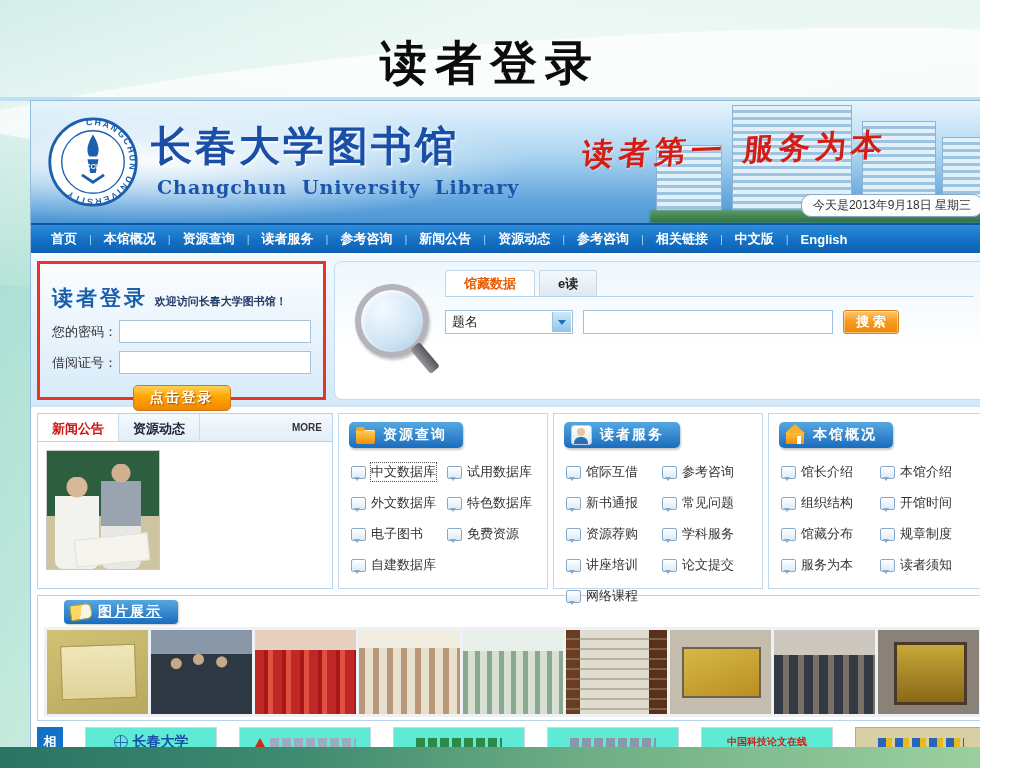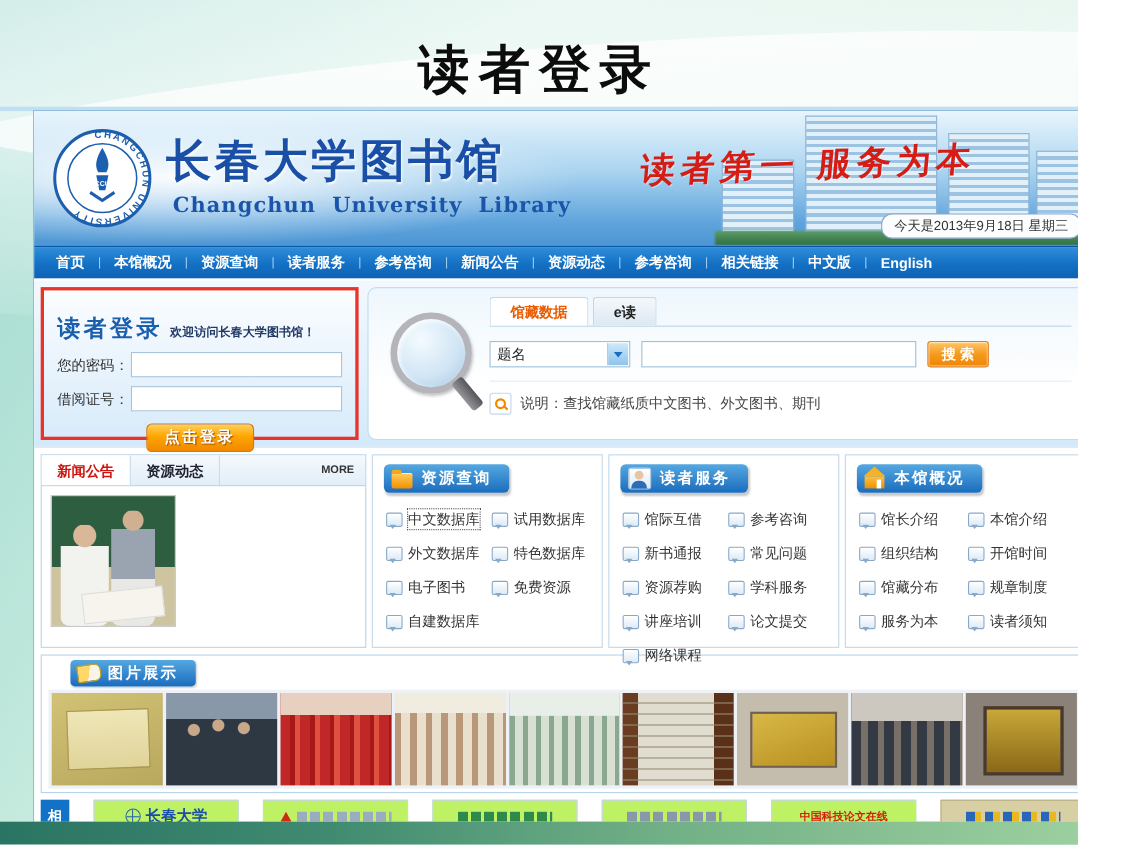--- a/index.html
+++ b/index.html
@@ -145,21 +145,21 @@
   .sec-link{display:flex;align-items:center;font-size:13px;color:#333;cursor:pointer;white-space:nowrap;}
   .bubble{flex:none;width:13px;height:11px;margin-right:5px;border:1px solid #88a8c8;border-radius:2px;
     background:linear-gradient(180deg,#fff,#dceaf6);position:relative;}
   .bubble::after{content:'';position:absolute;left:2px;bottom:-6px;border:3px solid transparent;border-top:4px solid #88a8c8;}
   .sec-link.focused .lbl{outline:1px dotted #555;}
 
   
   .gallery{margin:6px;height:126px;box-sizing:border-box;border:1px solid #b8d4ea;background:#fff;}
   .g-tab{display:inline-flex;align-items:center;height:24px;margin:4px 0 0 26px;padding:0 16px 0 6px;
     background:linear-gradient(180deg,#55a8e0,#1a6cbd);border-radius:4px;color:#fff;font-weight:bold;
-    font-size:14px;letter-spacing:2px;box-shadow:1px 1px 2px rgba(0,0,0,.2);}
+    font-size:14px;letter-spacing:2px;box-shadow:1px 1px 2px rgba(0,0,0,.2);text-decoration:underline;}
   .book-icon{width:20px;height:14px;margin-right:6px;border:1px solid #caa020;border-radius:2px 6px 6px 2px;
     background:linear-gradient(105deg,#ffd868 50%,#f8f4e8 50%);transform:rotate(-8deg);}
   .g-strip{display:flex;gap:3px;margin:3px 6px;height:84px;background:#eef2f6;padding:3px;}
   .gphoto{flex:1;position:relative;overflow:hidden;cursor:pointer;}
   .ph-certificate{background:linear-gradient(160deg,#d2c276,#b8a85e);}
   .ph-certificate::after{content:'';position:absolute;left:14%;top:18%;width:72%;height:62%;
     background:linear-gradient(180deg,#efe6b8,#e0d49a);border:1px solid #a89850;transform:rotate(-2deg);}
   .ph-delegation{background:
     radial-gradient(circle at 25% 40%,#c8a888 5px,transparent 6px),
     radial-gradient(circle at 47% 35%,#c8a888 5px,transparent 6px),
@@ -185,21 +185,21 @@
     repeating-linear-gradient(90deg,#343a44 0 9px,#786f66 9px 15px);}
   .ph-award-plaque{background:#8a8278;}
   .ph-award-plaque::after{content:'';position:absolute;left:16%;top:14%;width:66%;height:68%;
     background:linear-gradient(180deg,#c8a838,#8a6818);border:3px solid #4a3828;}
 
   
   .footer-row{margin:6px 6px 0;display:flex;gap:22px;height:30px;}
   .partners{display:contents;}
   .f-tab{width:26px;flex:none;background:#1272c8;color:#fff;font-size:13px;font-weight:bold;
     display:flex;align-items:center;justify-content:center;cursor:pointer;}
-  .partner{width:130px;flex:none;background:#bef264;border:1px solid #c8d8e8;display:flex;align-items:center;
+  .partner{width:130px;flex:none;background:#5eead4;border:1px solid #c8d8e8;display:flex;align-items:center;
     justify-content:center;gap:5px;overflow:hidden;cursor:pointer;}
   .globe{width:14px;height:14px;flex:none;border-radius:50%;border:1px solid #2a6ab0;box-sizing:border-box;
     background:linear-gradient(#2a6ab0 0 0) center/100% 1px no-repeat,linear-gradient(#2a6ab0 0 0) center/1px 100% no-repeat;}
   .mark-red{width:0;height:0;flex:none;border-left:5px solid transparent;border-right:5px solid transparent;
     border-bottom:9px solid #d02818;}
   .p-text{font-size:12px;font-weight:bold;color:#555;white-space:nowrap;}
   .partner-1 .p-text{font-family:"DejaVu Serif",serif;font-size:14px;color:#1a4fa8;}
   .partner-5 .p-text{font-size:10px;color:#d02010;}
   .p-bars{width:86px;height:9px;background:repeating-linear-gradient(90deg,#9aacbe 0 9px,transparent 9px 12px);}
   .partner-3 .p-bars{background:repeating-linear-gradient(90deg,#2e8a4a 0 9px,transparent 9px 12px);}
@@ -300,24 +300,20 @@
           <div class="stab active">馆藏数据</div>
           <div class="stab">e读</div>
         </div>
         <div class="search-row">
           <div class="select">
             <span>题名</span>
             <span class="sel-arrow"></span>
           </div>
           <input type="text" class="search-input" style="">
           <button class="search-btn">搜 索</button>
-        </div>
-        <div class="search-note">
-          <span class="mini-mag"></span>
-          <span>说明：查找馆藏纸质中文图书、外文图书、期刊</span>
         </div>
       </div>
     </div>
 
     <div class="mid">
       <div class="news-box">
         <div class="news-tabs">
           <div class="ntab active">新闻公告</div>
           <div class="ntab">资源动态</div>
           <div class="more">MORE</div>

